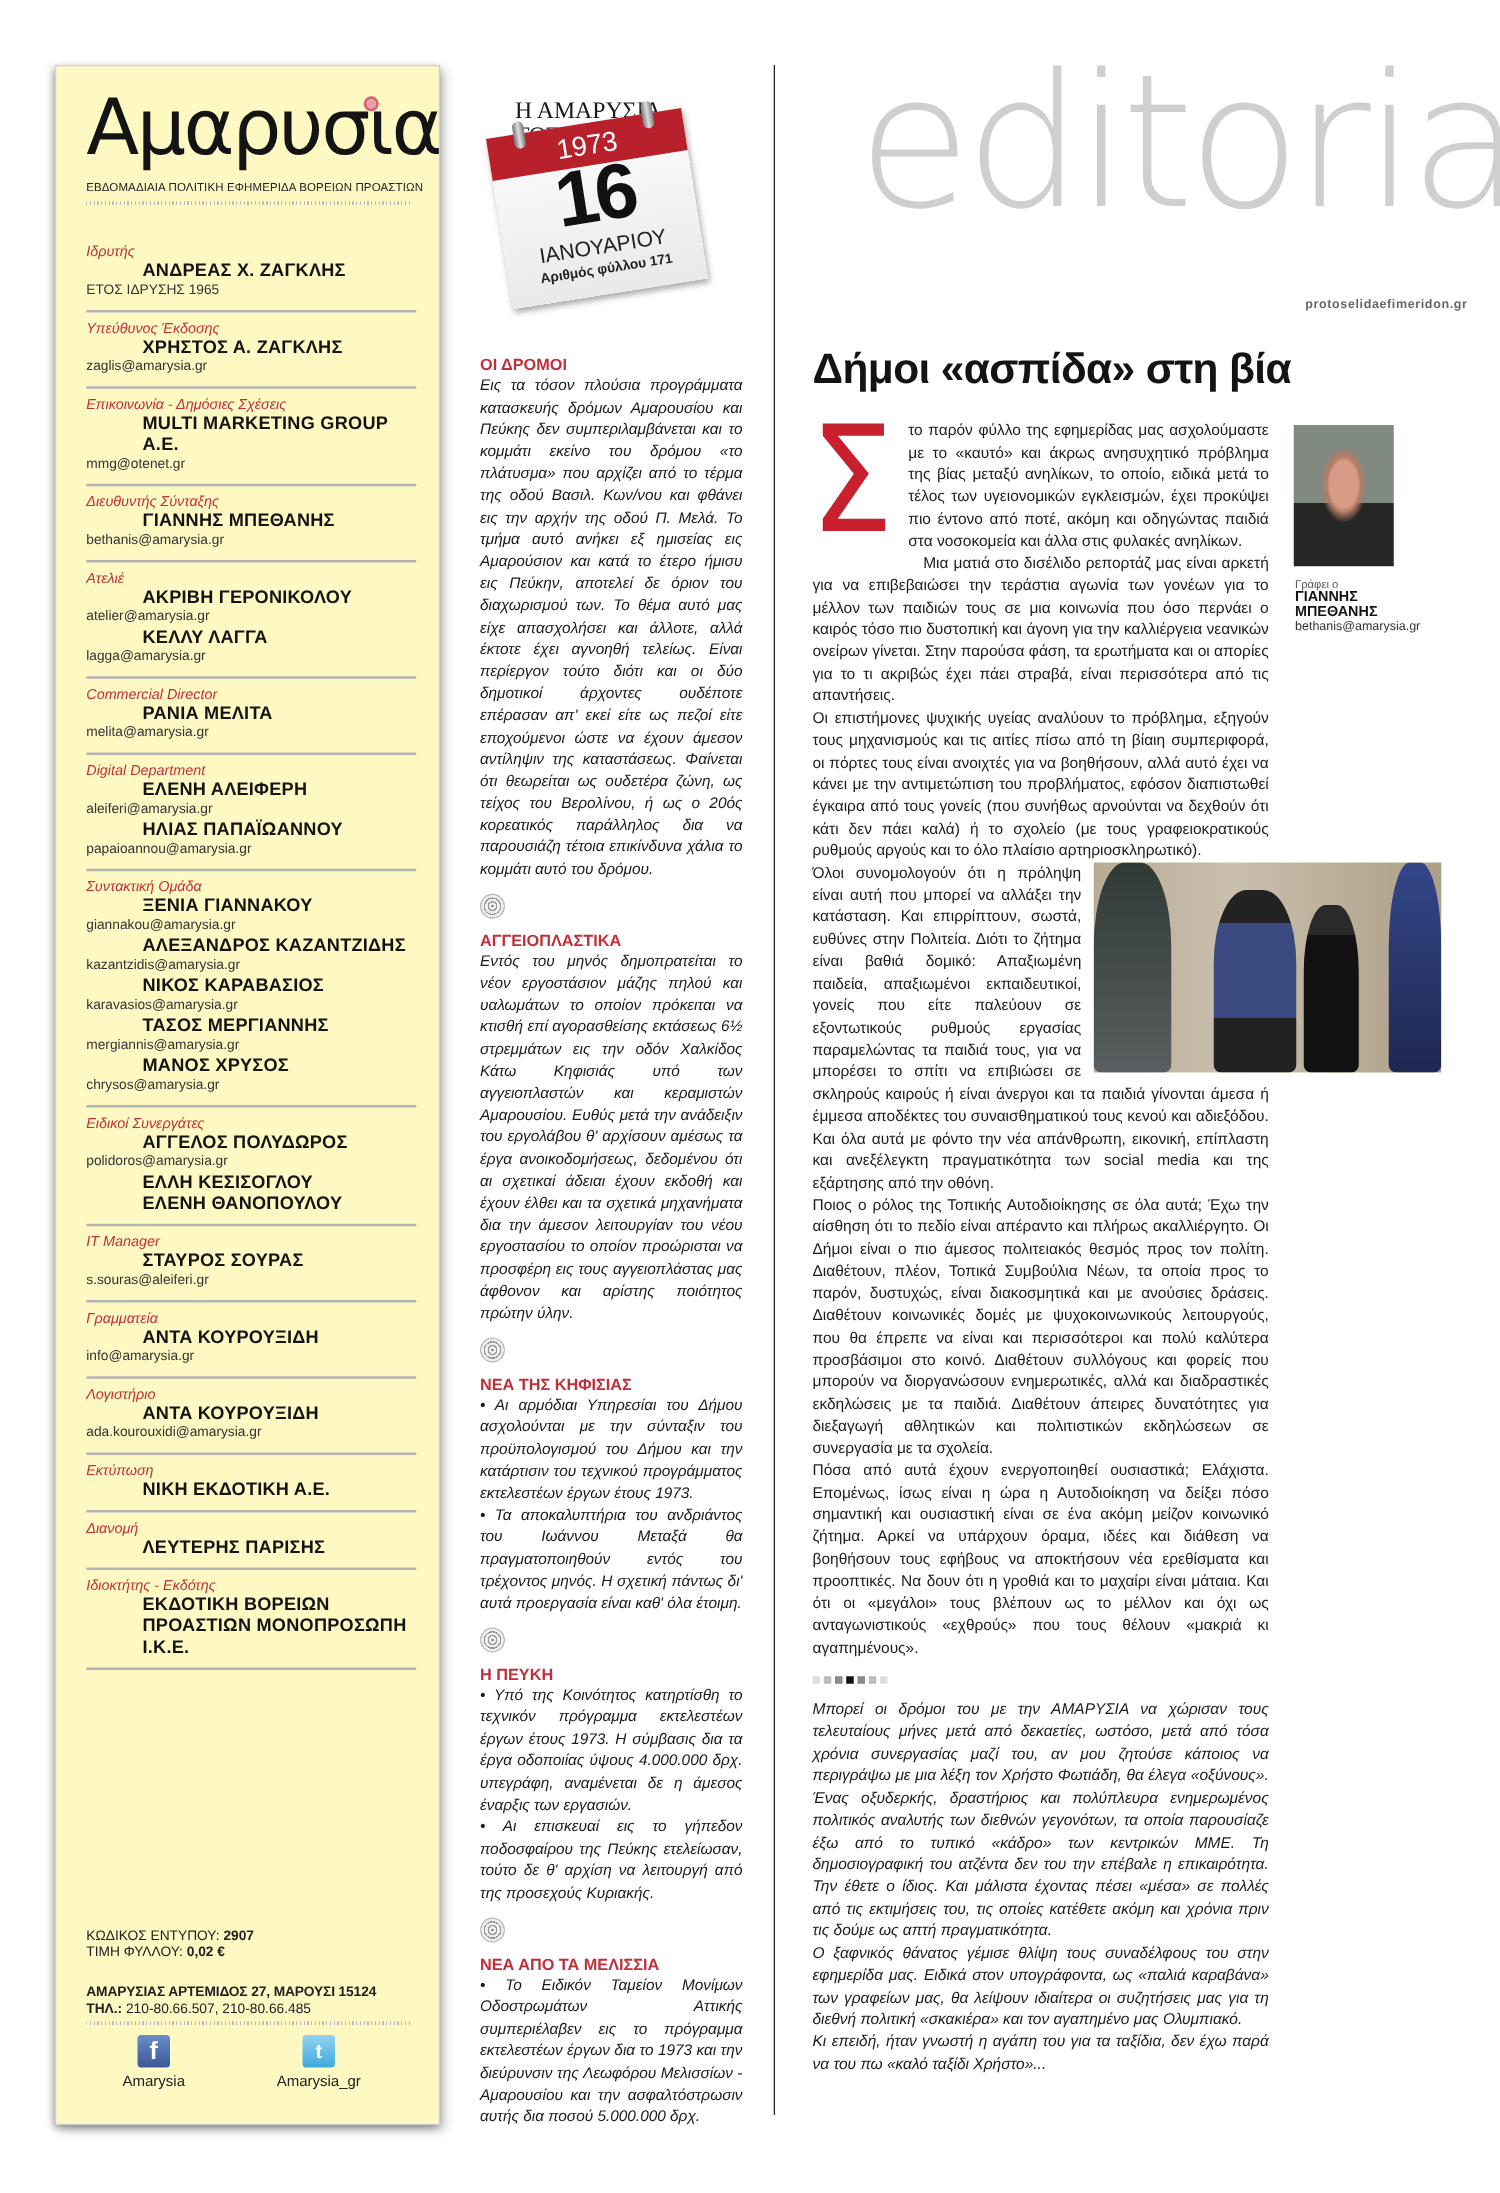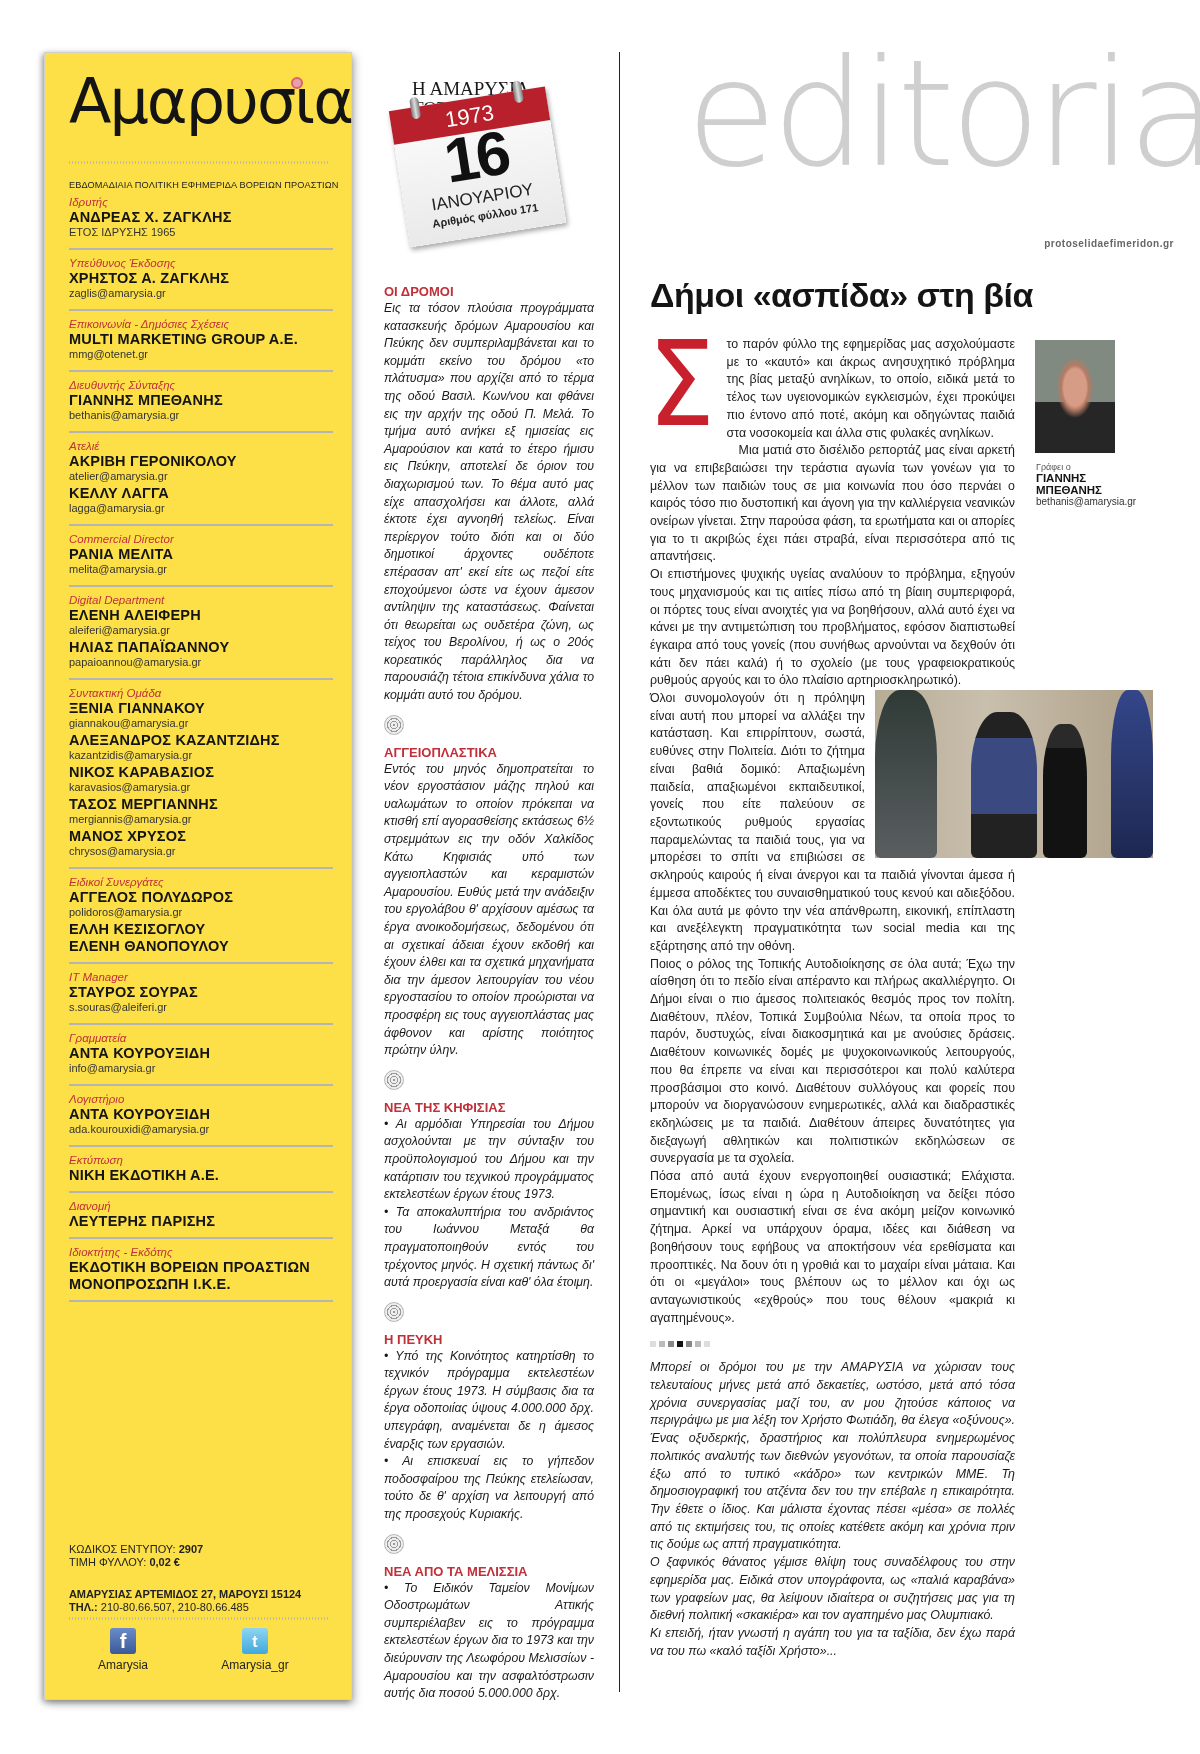--- a/index.html
+++ b/index.html
@@ -2,35 +2,35 @@
 <html><head>
 <meta charset="utf-8">
 <style>
   * { margin:0; padding:0; box-sizing:border-box; }
   html, body { width:1200px; height:1754px; background:#ffffff; overflow:hidden; }
   body { position:relative; font-family:"Liberation Sans", "DejaVu Sans", sans-serif; color:#1a1a1a; }
 
   
   .masthead {
     position:absolute; left:44px; top:52px; width:308px; height:1648px;
-    background:#fde047; border:1px solid #d0d0d0;
+    background:#fef9c3; border:1px solid #d0d0d0;
     box-shadow: -2px 2px 6px rgba(0,0,0,0.35), 3px 4px 8px rgba(0,0,0,0.25);
   }
   .logo {
     position:absolute; left:24px; top:18px; font-family:"DejaVu Sans", sans-serif;
     font-size:62px; letter-spacing:-2px; color:#141414; line-height:1;
   }
   .logo-dot { position:absolute; left:246px; top:24px; width:12px; height:12px; border-radius:50%; background:#e8a0a8; border:2px solid #d86070; }
-  .tagline { position:absolute; left:24px; top:92px; font-size:9.2px; letter-spacing:0.1px; color:#222; white-space:nowrap;margin-top:35px; }
+  .tagline { position:absolute; left:24px; top:92px; font-size:9.2px; letter-spacing:0.1px; color:#222; white-space:nowrap; }
   .dots-rule { position:absolute; left:24px; height:3px; width:260px;
     background-image: repeating-linear-gradient(90deg,#bbb 0 1px,transparent 1px 3px); }
   .staff { position:absolute; left:24px; top:136px; width:264px; }
   .staff-group { border-bottom:2px solid #b5b5b5; padding:6px 0 7px 0; }
   .role { font-size:11.5px; font-style:italic; color:#c0303a; line-height:14px; }
-  .person-name { font-size:14.5px; font-weight:bold; color:#141414; line-height:17px; letter-spacing:0.2px; }
+  .person-name { font-size:14.5px; font-weight:bold; color:#141414; line-height:17px; letter-spacing:0.2px;margin-left:45px; }
   .person-email { font-size:11px; color:#333; line-height:13px; margin-bottom:2px; }
   .colophon { position:absolute; left:24px; top:1490px; width:270px; font-size:11px; line-height:13px; color:#222; }
   .colophon b { font-weight:bold; }
   .colophon .addr { margin-top:19px; font-weight:bold; font-size:11px; letter-spacing:-0.1px; white-space:nowrap; }
   .social { position:absolute; top:1575px; width:120px; text-align:center; font-size:12px; color:#222; }
   .social .ico { width:26px; height:26px; margin:0 auto 4px; border-radius:3px; color:#fff; font-weight:bold; font-size:20px; line-height:27px; }
   .ico.fb { background:linear-gradient(#6a8cc8,#3b5998); font-family:"Liberation Sans", sans-serif; }
   .ico.tw { background:linear-gradient(#8fd4f2,#3fa9db); font-size:16px; }
 
   

